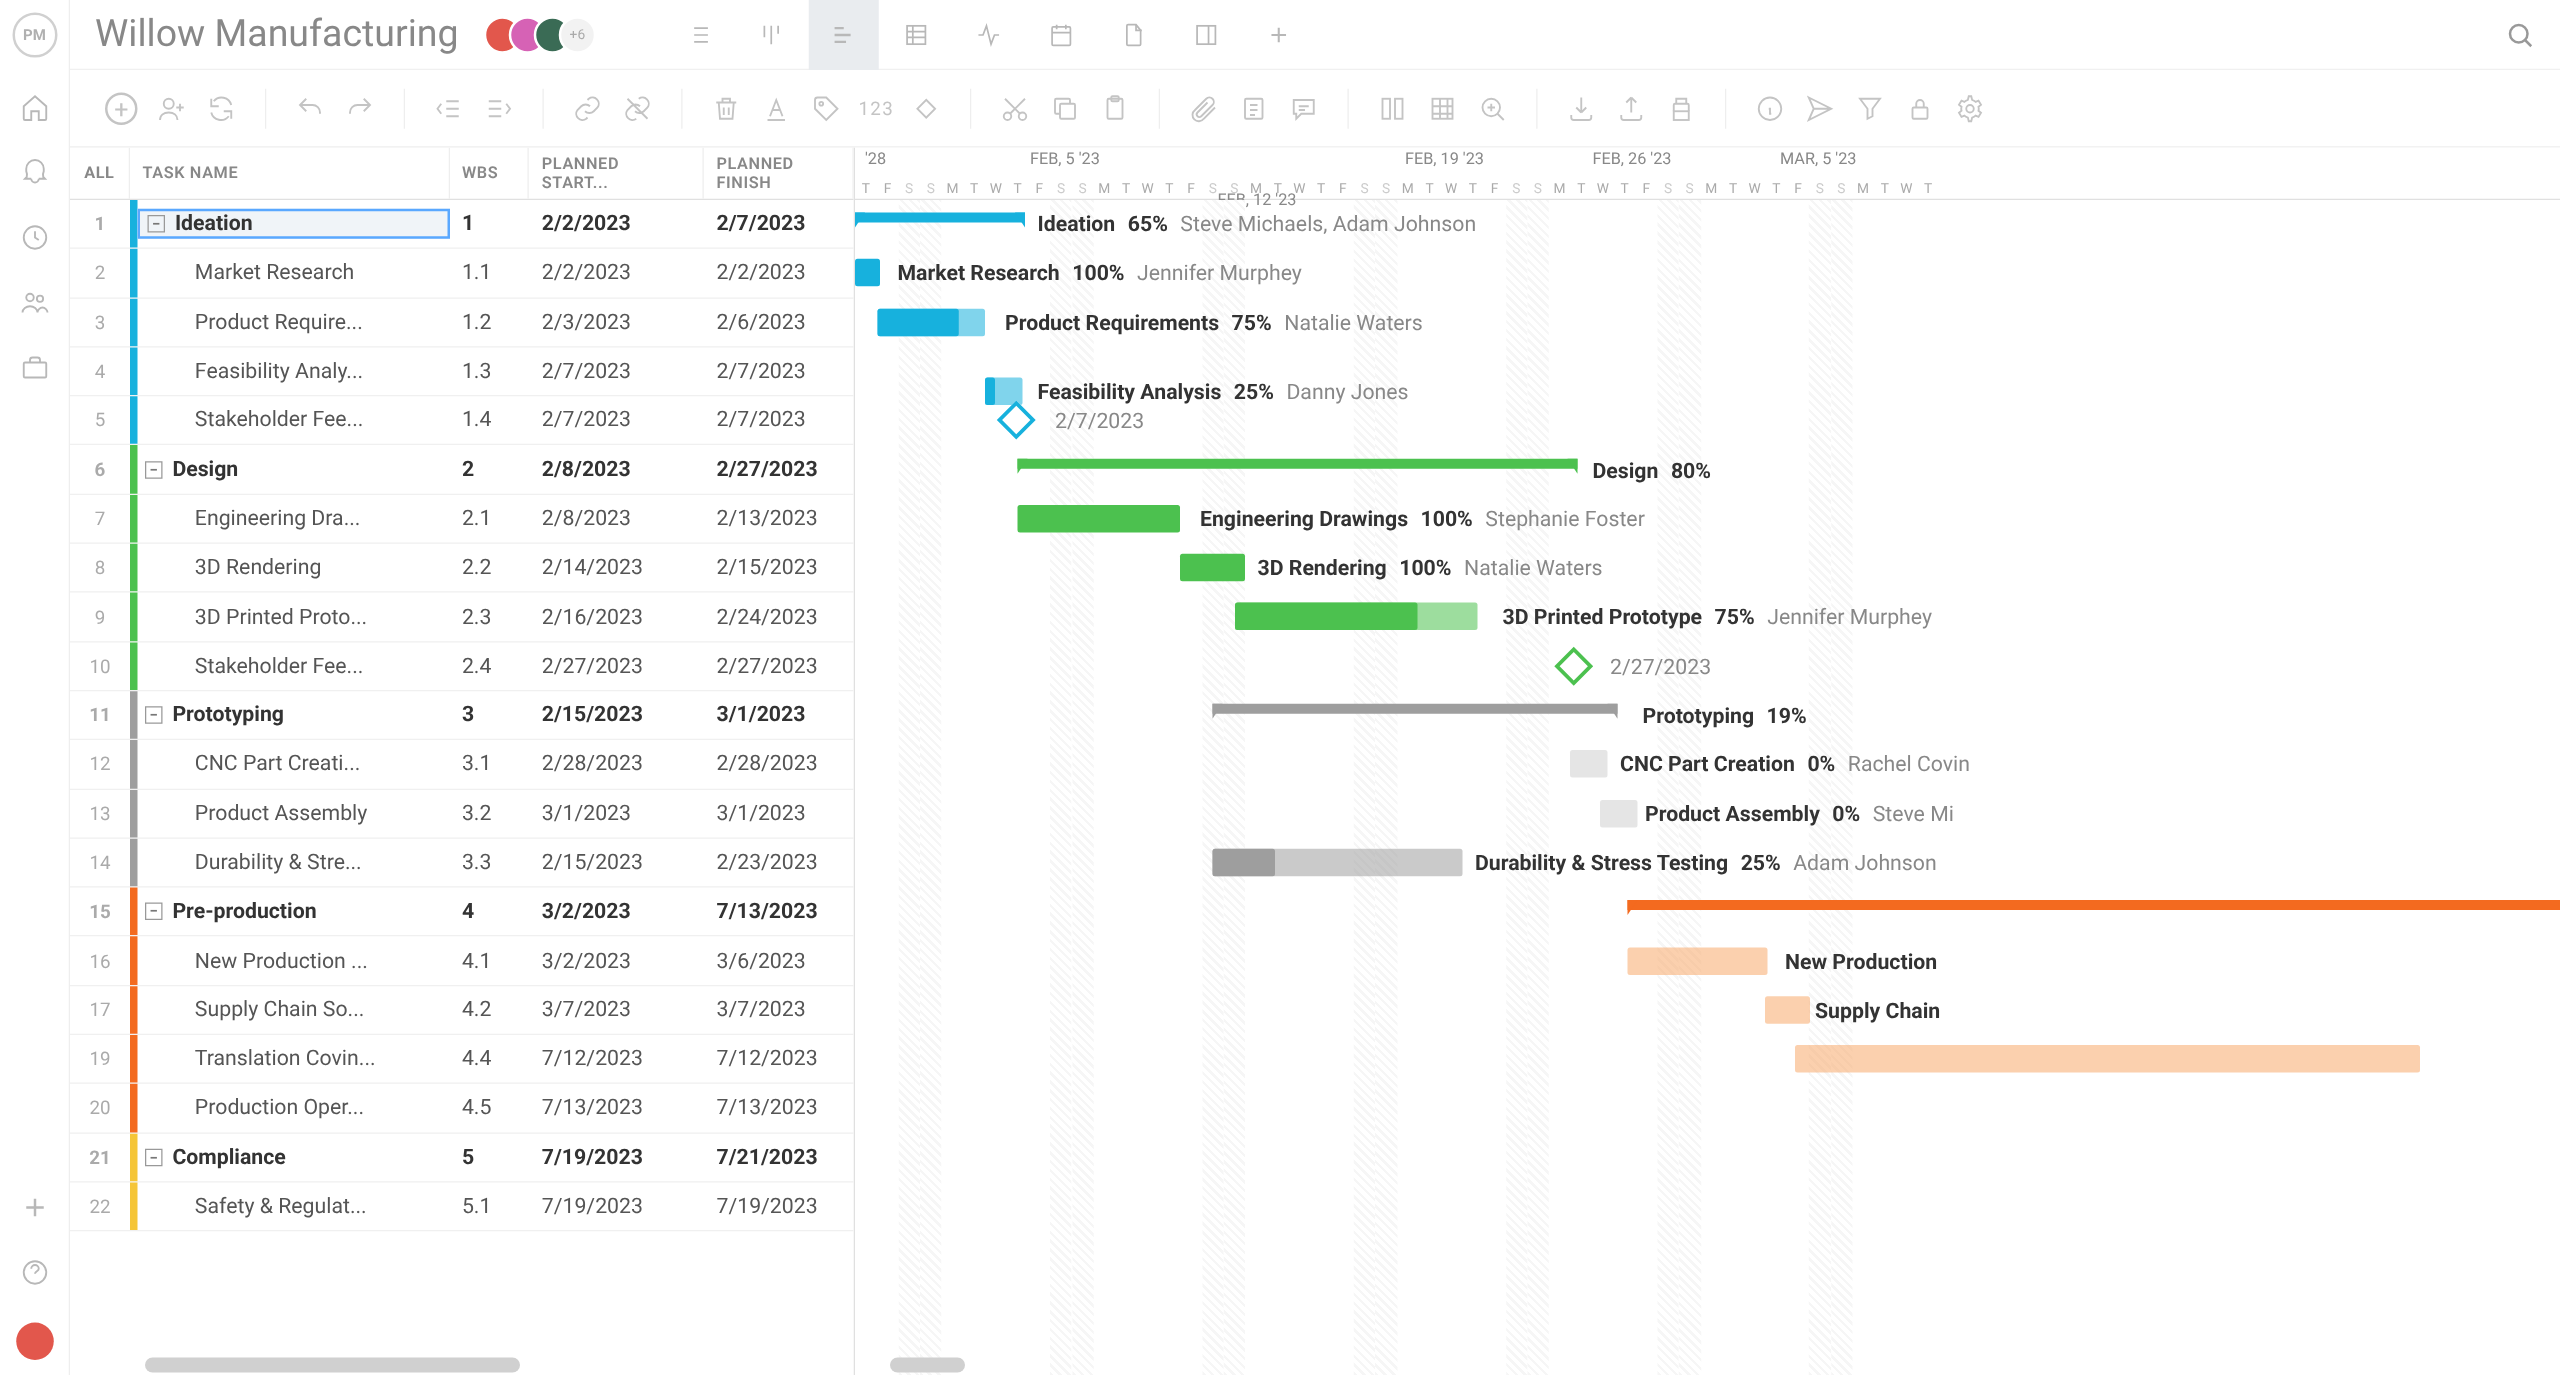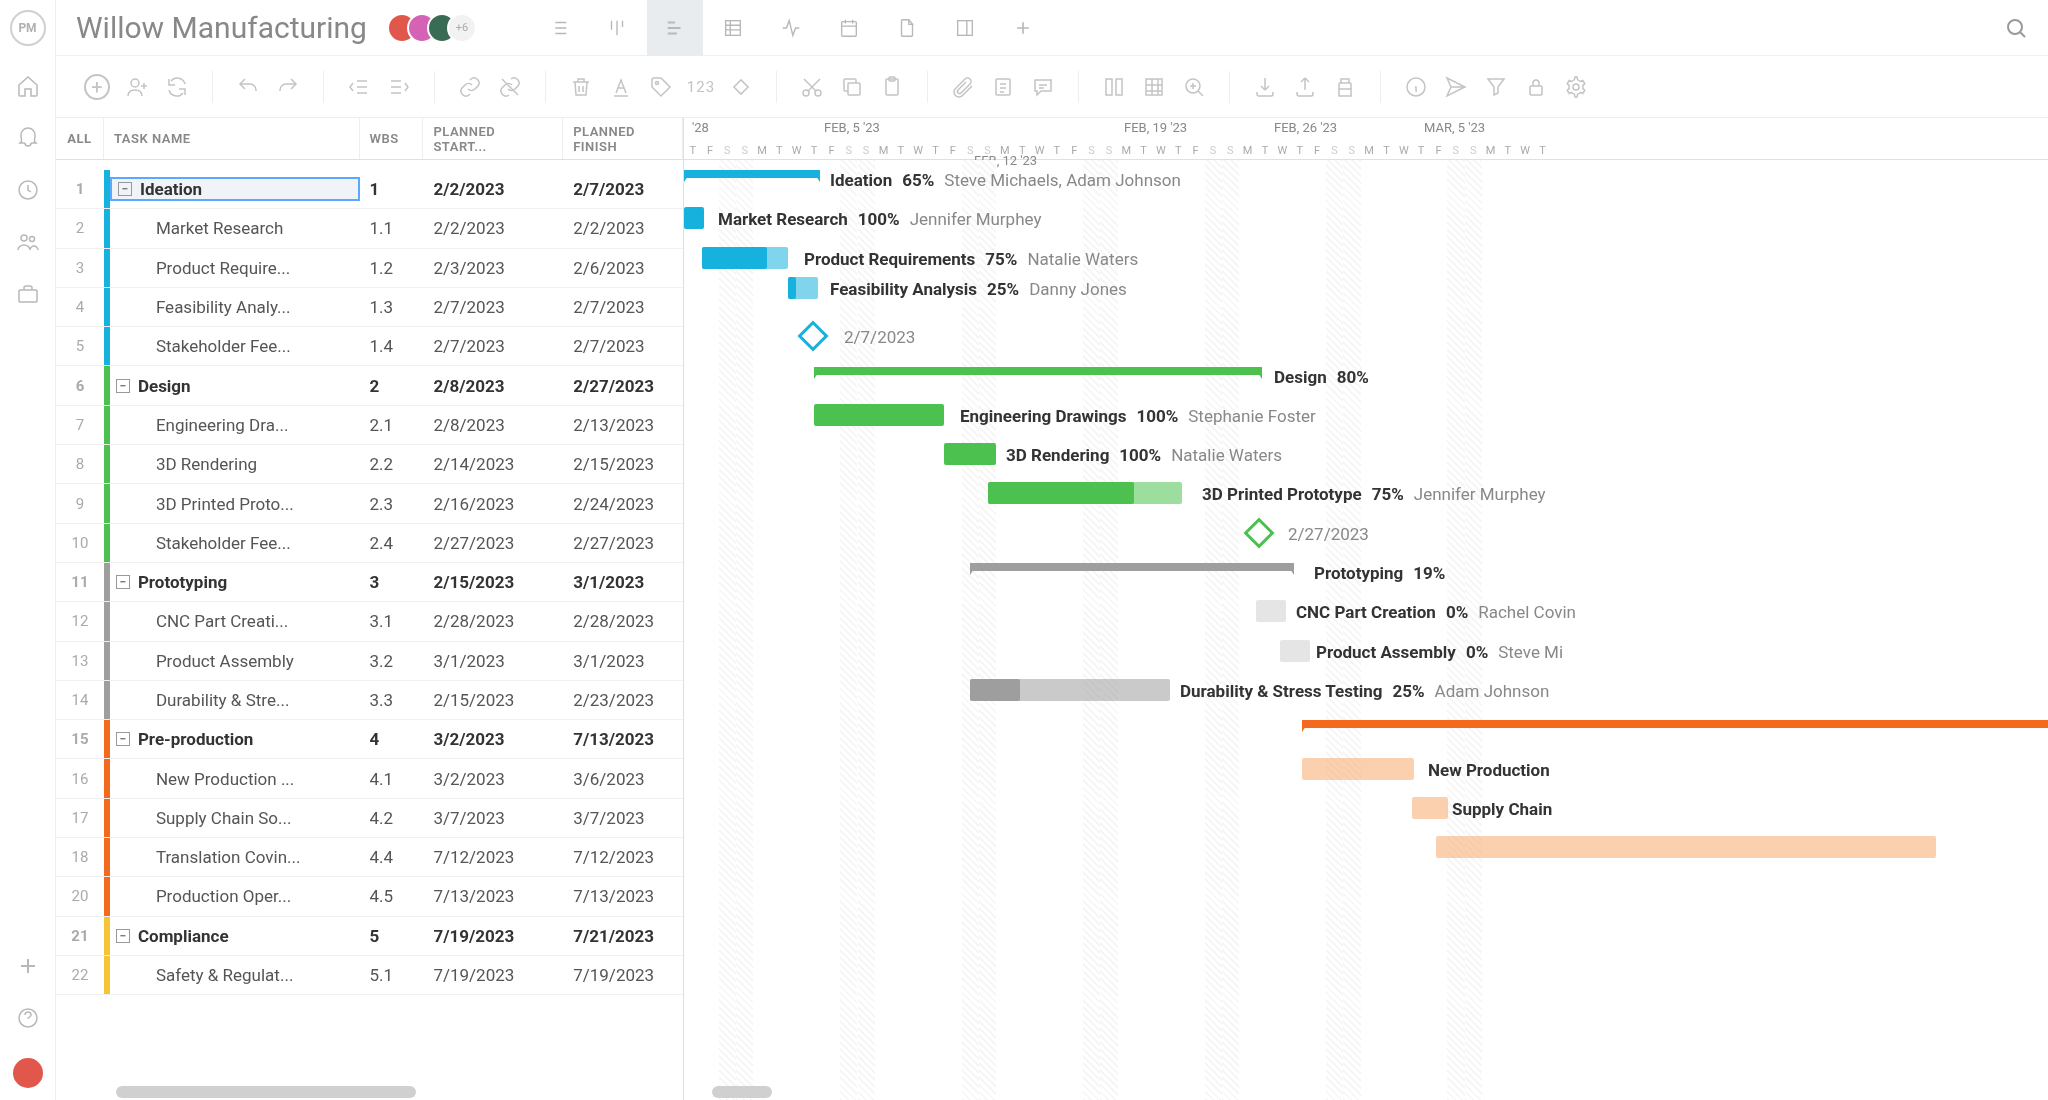--- a/index.html
+++ b/index.html
@@ -23,21 +23,21 @@
 .viewicons .vicon.active { background:#e9ecef;}
 .topbar .search { margin-left:auto; color:#999; cursor:pointer;}
 .toolbar { height:62px; border-bottom:1px solid #eee; display:flex; align-items:center; padding:0 16px; gap:10px;}
 .toolbar .tgroup { display:flex; align-items:center; gap:14px; padding:0 12px;}
 .toolbar .sep { width:1px; height:32px; background:#eee;}
 .ticon { color:#c4c4c4; cursor:pointer; width:26px;height:26px; display:flex;align-items:center;justify-content:center;}
 .ticon svg {width:24px;height:24px;}
 .addcircle{border:2px solid #c4c4c4;border-radius:50%;width:26px;height:26px;display:flex;align-items:center;justify-content:center;font-size:20px;line-height:1;}
 .numlabel{font-size:15px;color:#c4c4c4;letter-spacing:1px;text-align:center;}
 .body { flex:1; display:flex; overflow:hidden;}
-.grid { width:628px; border-right:1px solid #e0e0e0; display:flex; flex-direction:column; overflow:hidden;gap:10px;}
+.grid { width:628px; border-right:1px solid #e0e0e0; display:flex; flex-direction:column; overflow:hidden;}
 .ghead { display:flex; border-bottom:1px solid #e0e0e0; height:42px; font-size:13px; color:#888; font-weight:600; letter-spacing:0.5px;}
 .ghead .gcell { display:flex; align-items:center; padding:0 10px; border-right:1px solid #eee;}
 .col-name{width:256px;}
 .col-wbs{width:64px;}
 .col-start{width:140px;}
 .col-finish{width:120px;}
 .allbtn{width:48px;justify-content:center;font-weight:700;color:#888;}
 .grows { flex:1; overflow-y:hidden;}
 .grow { display:flex; height:39.3px; align-items:center; border-bottom:1px solid #f0f0f0; font-size:17px; color:#555;}
 .grow .gnum{width:48px;text-align:center;color:#aaa;font-size:15px;}
@@ -568,21 +568,21 @@
               <div class="gnum">17</div>
               <div class="stripe c-orange"></div>
               <div class="gname">
                 <span class="tx">Supply Chain So...</span>
               </div>
               <div class="gwbs">4.2</div>
               <div class="gstart">3/7/2023</div>
               <div class="gfinish">3/7/2023</div>
             </div>
             <div class="grow indent">
-              <div class="gnum">18</div>
+              <div class="gnum">19</div>
               <div class="stripe c-orange"></div>
               <div class="gname">
                 <span class="tx">Translation Covin...</span>
               </div>
               <div class="gwbs">4.4</div>
               <div class="gstart">7/12/2023</div>
               <div class="gfinish">7/12/2023</div>
             </div>
             <div class="grow indent">
               <div class="gnum">20</div>
@@ -713,21 +713,21 @@
             </div>
             <div class="barrow" style="top: 78.6px;">
               <div class="bar" style="left: 18px; width: 86px; background: rgb(23, 177, 221); opacity: 0.55;"></div>
               <div class="bar" style="left: 18px; width: 64.5px; background: rgb(23, 177, 221);"></div>
               <div class="barlabel" style="left: 120px;">
                 <span class="bn">Product Requirements</span>
                 <span class="bp">75%</span>
                 <span class="ba">Natalie Waters</span>
               </div>
             </div>
-            <div class="barrow" style="top: 109px;">
+            <div class="barrow" style="top: 134px;">
               <div class="bar" style="left: 104px; width: 30px; background: rgb(23, 177, 221); opacity: 0.55;"></div>
               <div class="bar" style="left: 104px; width: 7.5px; background: rgb(23, 177, 221);"></div>
               <div class="barlabel" style="left: 146px;">
                 <span class="bn">Feasibility Analysis</span>
                 <span class="bp">25%</span>
                 <span class="ba">Danny Jones</span>
               </div>
             </div>
             <div class="barrow" style="top: 157.2px;">
               <div class="milestone blue" style="left: 118px;"></div>

